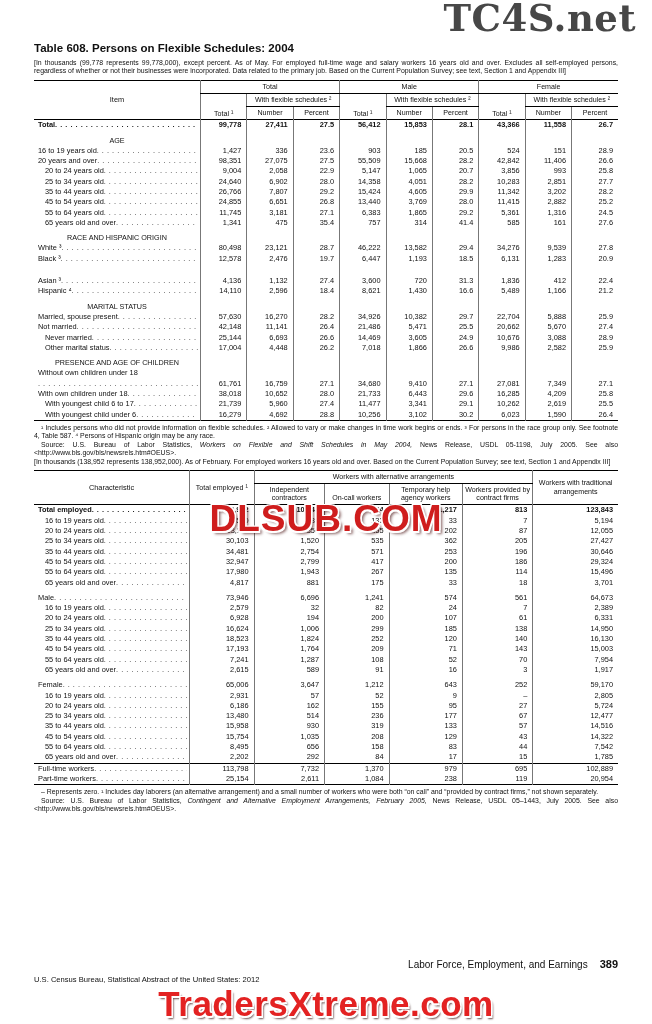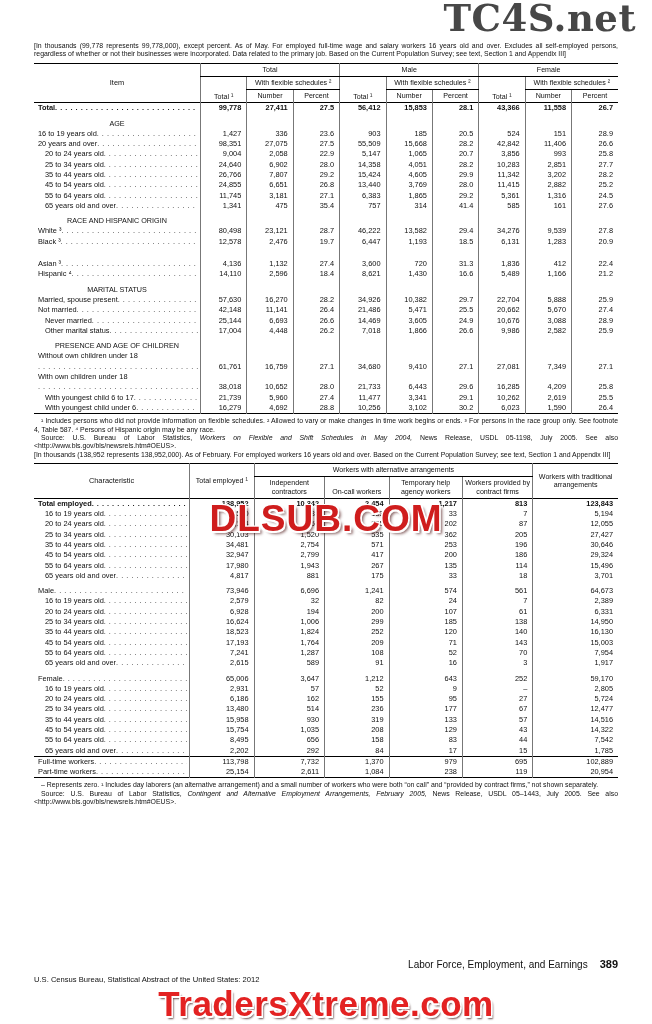--- a/index.html
+++ b/index.html
@@ -63,20 +63,21 @@
   .footer .pageno { font-weight: bold; font-size: 11px; margin-left: 12px; }
   .census { position: absolute; left: 34px; bottom: 40px; font-size: 7.6px; }
 </style>
 </head>
 <body>
 
 <div class="wm-top">TC4S.net</div>
 
 <div class="page">
 
+  <h1 class="tbl-title">Table 608. Persons on Flexible Schedules: 2004</h1>
   <p class="tbl-note">[In thousands (99,778 represents 99,778,000), except percent. As of May. For employed full-time wage and salary workers 16 years old and over. Excludes all self-employed persons, regardless of whether or not their businesses were incorporated. Data related to the primary job. Based on the Current Population Survey;  see text, Section 1 and Appendix III]</p>
 
   <table class="tbl">
     <colgroup>
       <col style="width:28.5%">
       <col span="9" style="width:7.944%">
     </colgroup>
     <thead>
       <tr>
         <th class="item-h" rowspan="3">Item</th>
@@ -451,21 +452,21 @@
           <td class="v">27.1</td>
           <td class="v">34,680</td>
           <td class="v">9,410</td>
           <td class="v">27.1</td>
           <td class="v">27,081</td>
           <td class="v">7,349</td>
           <td class="v">27.1</td>
         </tr>
         <tr>
           <td class="item">
-            <div class="lbl" style="padding-left: 2px; flex-direction: column;">
+            <div class="lbl" style="padding-left: 2px;">
               <span>With own children under 18</span>
               <span class="dots"></span>
             </div>
           </td>
           <td class="v">38,018</td>
           <td class="v">10,652</td>
           <td class="v">28.0</td>
           <td class="v">21,733</td>
           <td class="v">6,443</td>
           <td class="v">29.6</td>

